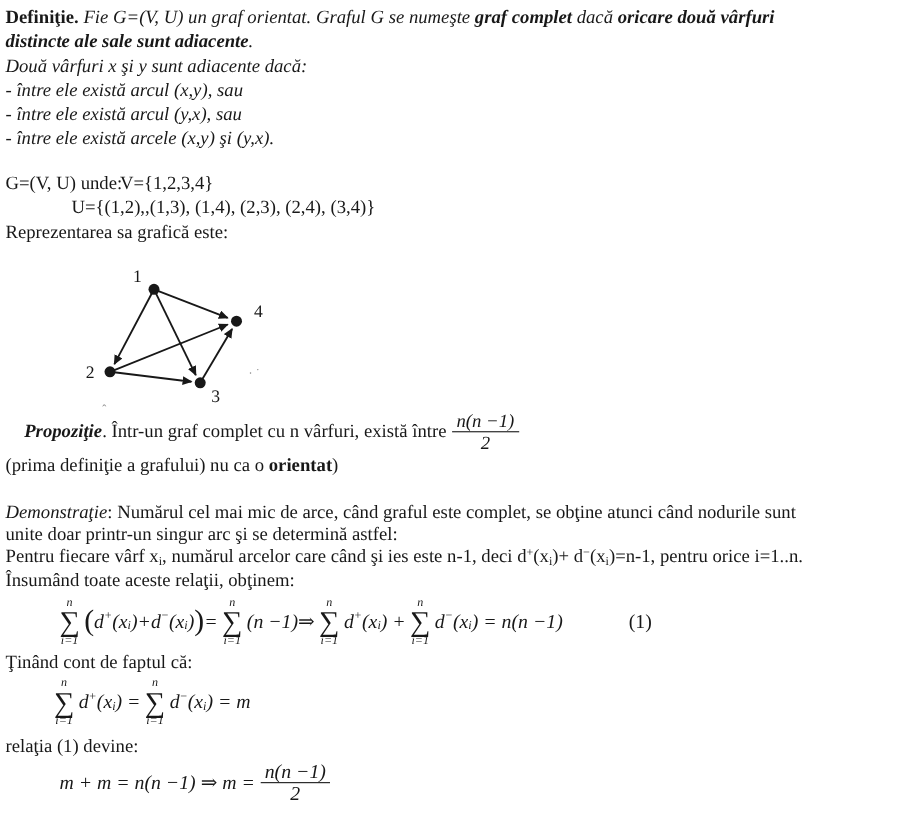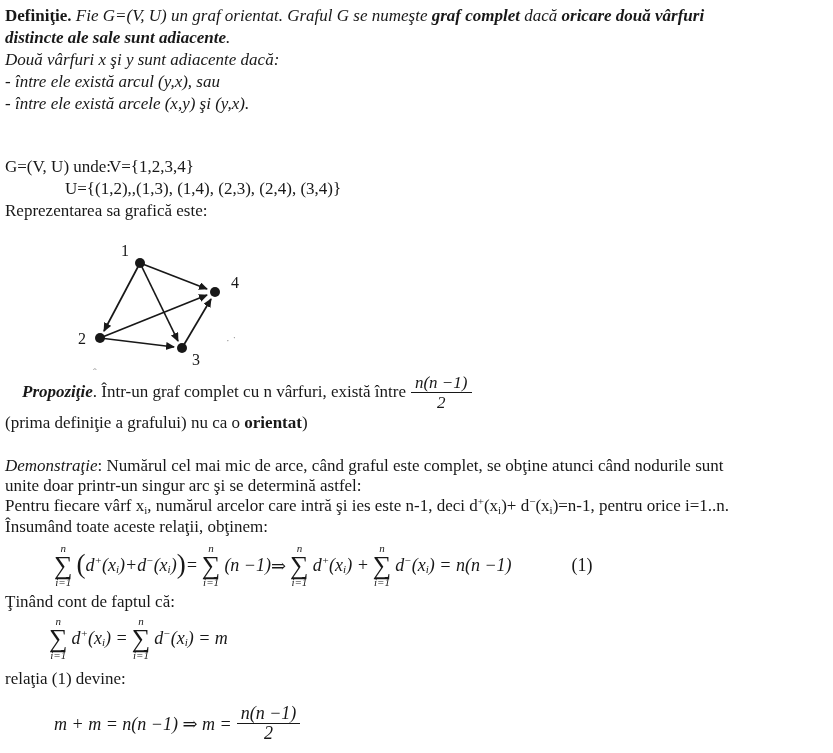--- a/index.html
+++ b/index.html
@@ -23,21 +23,21 @@
   .uset{margin-left:60px;}
   .graph-svg{top:243px;left:55px;}
   .prop-line1{top:370px;left:22px;height:44px;display:flex;align-items:center;}
   .prop-line2{top:412px;left:5px;line-height:22px;}
   .demo-block{top:456px;left:5px;line-height:20px;}
   .tinand{top:592px;left:5px;}
   .relatia{top:669px;left:5px;}
   .sup{font-size:11px;position:relative;top:-6px;}
   .sub{font-size:11px;position:relative;top:3px;}
   .frac{display:inline-flex;flex-direction:column;align-items:center;
-        vertical-align:middle;font-style:italic;margin:12px 5px;line-height:19px;}
+        vertical-align:middle;font-style:italic;margin:0 5px;line-height:19px;}
   .frac .num{padding:0 4px;border-bottom:1.4px solid #181818;}
   .formula{display:flex;align-items:center;font-style:italic;font-size:18px;}
   .f1{top:543px;left:50px;}
   .f2{top:616px;left:45px;}
   .f3{top:692px;left:54px;}
   .sum{display:inline-flex;flex-direction:column;align-items:center;margin:0 4px;}
   .sum .lim{font-size:11px;line-height:11px;font-style:italic;}
   .sum .sg{font-size:26px;line-height:23px;font-style:normal;}
   .bp{font-size:27px;font-style:normal;line-height:20px;position:relative;top:-2px;}
   .eqnum{font-style:normal;margin-left:60px;}
@@ -49,20 +49,21 @@
 <div class="page">
 
   <div class="abs def-block">
     <div class="line">
       <span class="b">Definiţie.</span><span class="i"> Fie G=(V, U) un graf orientat. Graful G se numeşte </span><span class="bi">graf complet</span><span class="i"> dacă </span><span class="bi">oricare două vârfuri</span>
     </div>
     <div class="line">
       <span class="bi">distincte ale sale sunt adiacente</span><span class="i">.</span>
     </div>
     <div class="line i">Două vârfuri x şi y sunt adiacente dacă:</div>
+    <div class="line i">- între ele există arcul (x,y), sau</div>
     <div class="line i">- între ele există arcul (y,x), sau</div>
     <div class="line i">- între ele există arcele (x,y) şi (y,x).</div>
   </div>
 
   <div class="abs ex-block">
     <div class="line">
       <span class="glabel">G=(V, U) unde:</span><span>V={1,2,3,4}</span>
     </div>
     <div class="line">
       <span class="uset">U={(1,2),,(1,3), (1,4), (2,3), (2,4), (3,4)}</span>
@@ -109,21 +110,21 @@
   <div class="abs prop-line2 line">
     <span>(prima definiţie a grafului) nu ca o </span><span class="b">orientat</span><span>)</span>
   </div>
 
   <div class="abs demo-block">
     <div class="line">
       <span class="i">Demonstraţie</span><span>: Numărul cel mai mic de arce, când graful este complet, se obţine atunci când nodurile sunt</span>
     </div>
     <div class="line">unite doar printr-un singur arc şi se determină astfel:</div>
     <div class="line">
-      <span>Pentru fiecare vârf x</span><span class="sub">i</span><span>, numărul arcelor care intră şi ies este n-1, deci d</span><span class="sup">+</span><span>(x</span><span class="sub">i</span><span>)+ d</span><span class="sup">−</span><span>(x</span><span class="sub">i</span><span>)=n-1, pentru orice i=1..n.</span>
+      <span>Pentru fiecare vârf x</span><span class="sub">i</span><span>, numărul arcelor care când şi ies este n-1, deci d</span><span class="sup">+</span><span>(x</span><span class="sub">i</span><span>)+ d</span><span class="sup">−</span><span>(x</span><span class="sub">i</span><span>)=n-1, pentru orice i=1..n.</span>
     </div>
     <div class="line">Însumând toate aceste relaţii, obţinem:</div>
   </div>
 
   <div class="abs formula f1">
     <span class="sum">
         <span class="lim">n</span>
         <span class="sg">∑</span>
         <span class="lim">i=1</span>
       </span>

